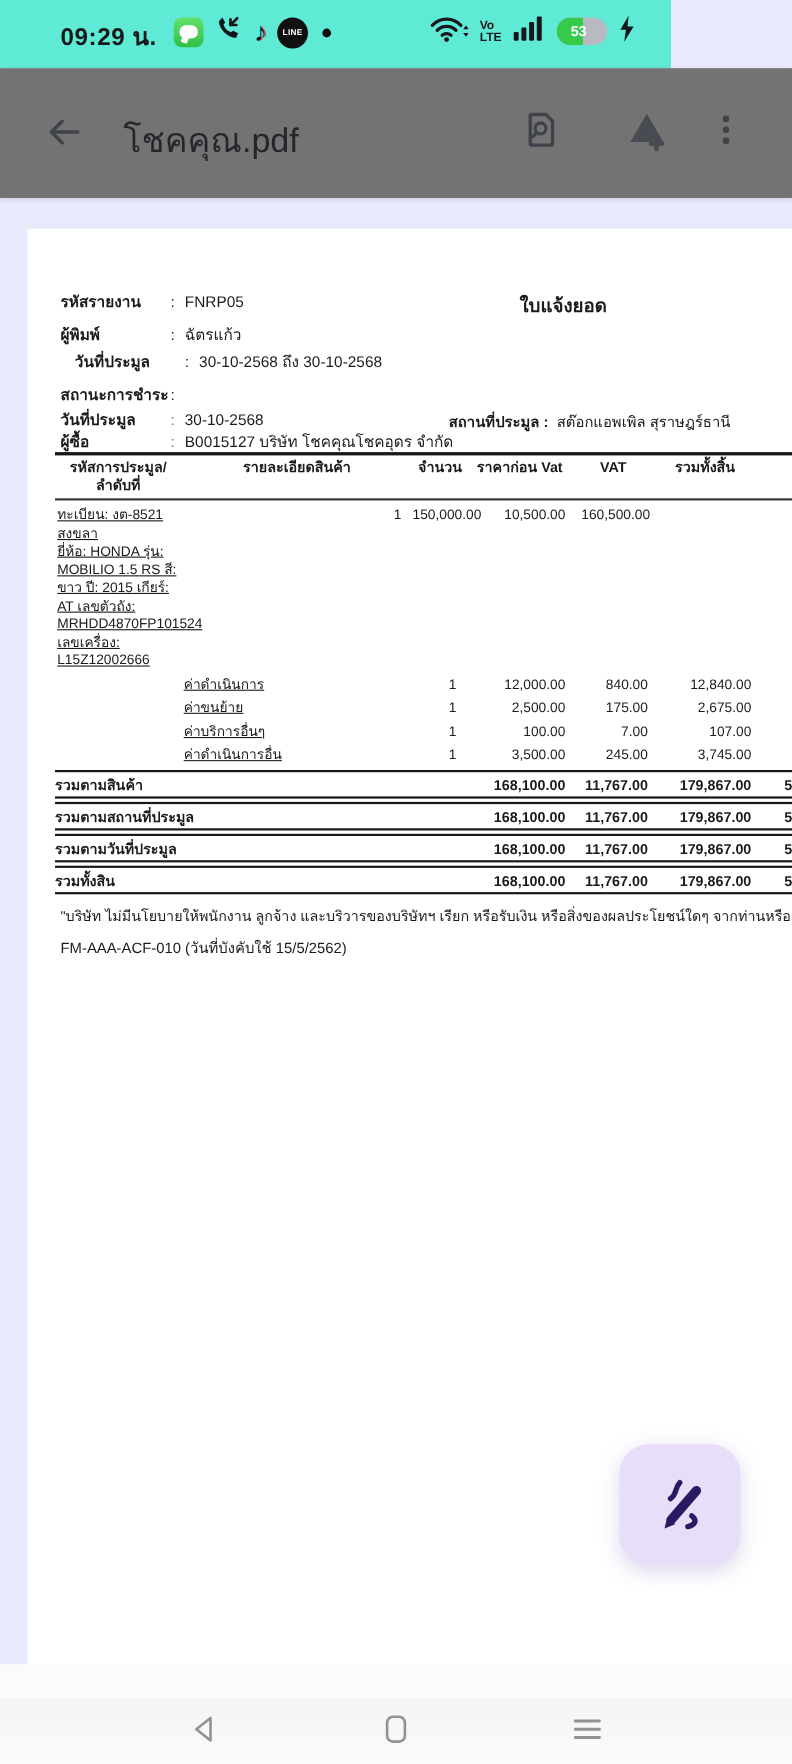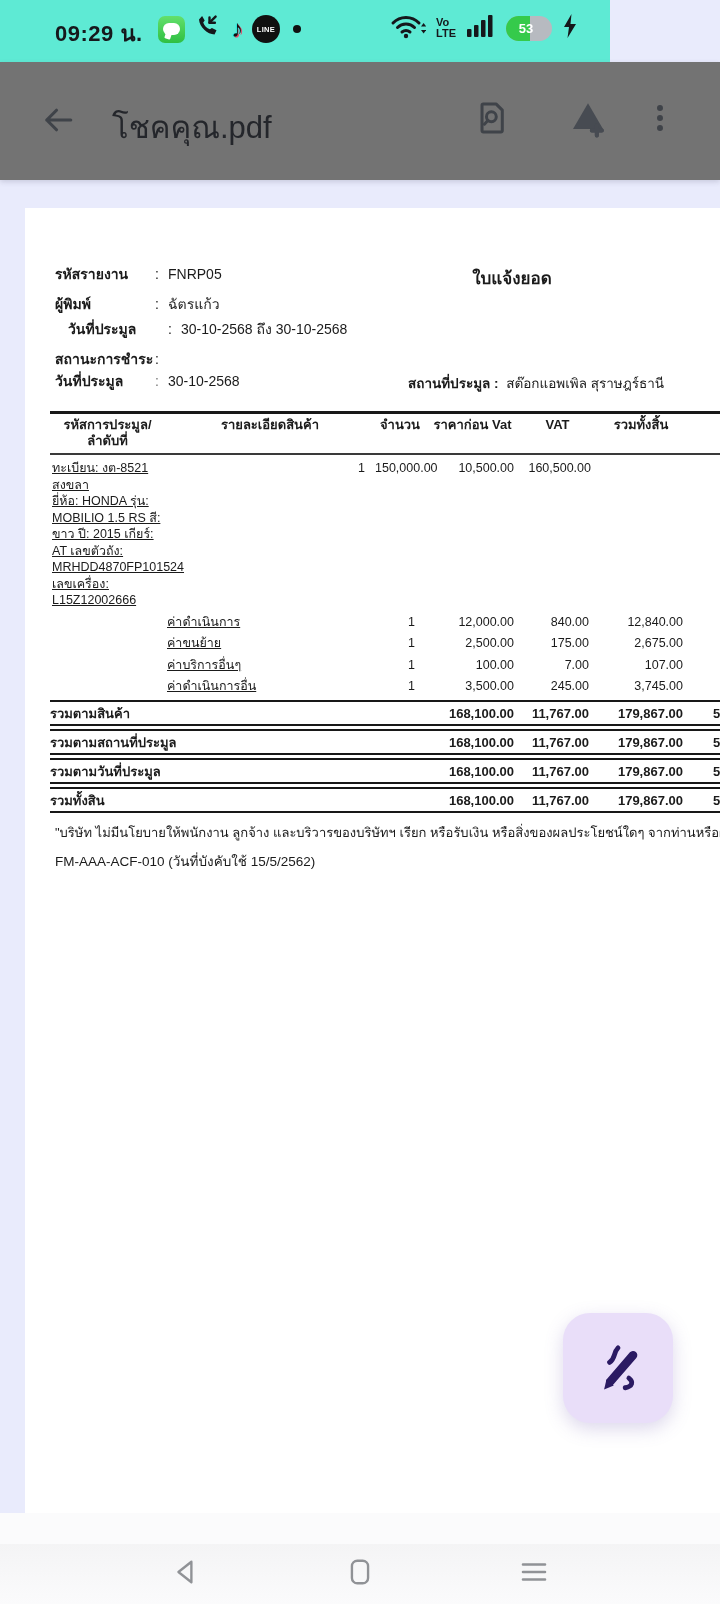--- a/index.html
+++ b/index.html
@@ -177,20 +177,23 @@
     </div>
     <div class="meta-row" style="left:30px;top:112px;margin-left:13px;">
       <span class="meta-label">วันที่ประมูล</span><span class="meta-sep">:</span><span>30-10-2568 ถึง 30-10-2568</span>
     </div>
     <div class="meta-row" style="left:30px;top:142px;">
       <span class="meta-label">สถานะการชำระ</span><span class="meta-sep">:</span><span></span>
     </div>
     <div class="meta-row" style="left:30px;top:164px;">
       <span class="meta-label">วันที่ประมูล</span><span class="meta-sep" style="color:#777;">:</span><span>30-10-2568</span>
     </div>
+    <div class="meta-row" style="left:30px;top:184px;">
+      <span class="meta-label">ผู้ซื้อ</span><span class="meta-sep" style="color:#777;">:</span><span>B0015127 บริษัท โชคคุณโชคอุดร  จำกัด</span>
+    </div>
 
     <div class="doc-title">ใบแจ้งยอด</div>
     <div class="rmeta" style="top:164px;">
       <b>สถานที่ประมูล :</b>&nbsp; <span>สต๊อกแอพเพิล สุราษฎร์ธานี</span>
     </div>
 
     <div class="doc-body">
       <div class="grid tbl-head">
         <div>รหัสการประมูล/
 ลำดับที่</div>

